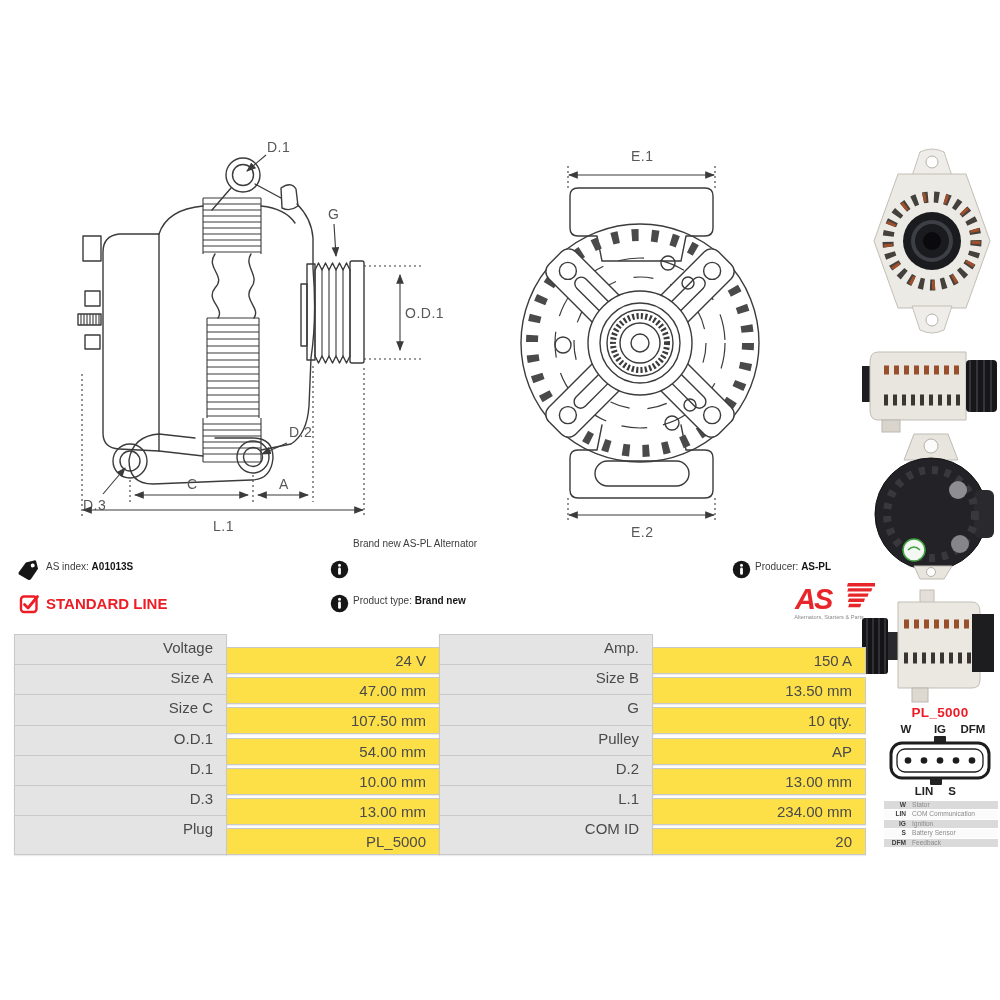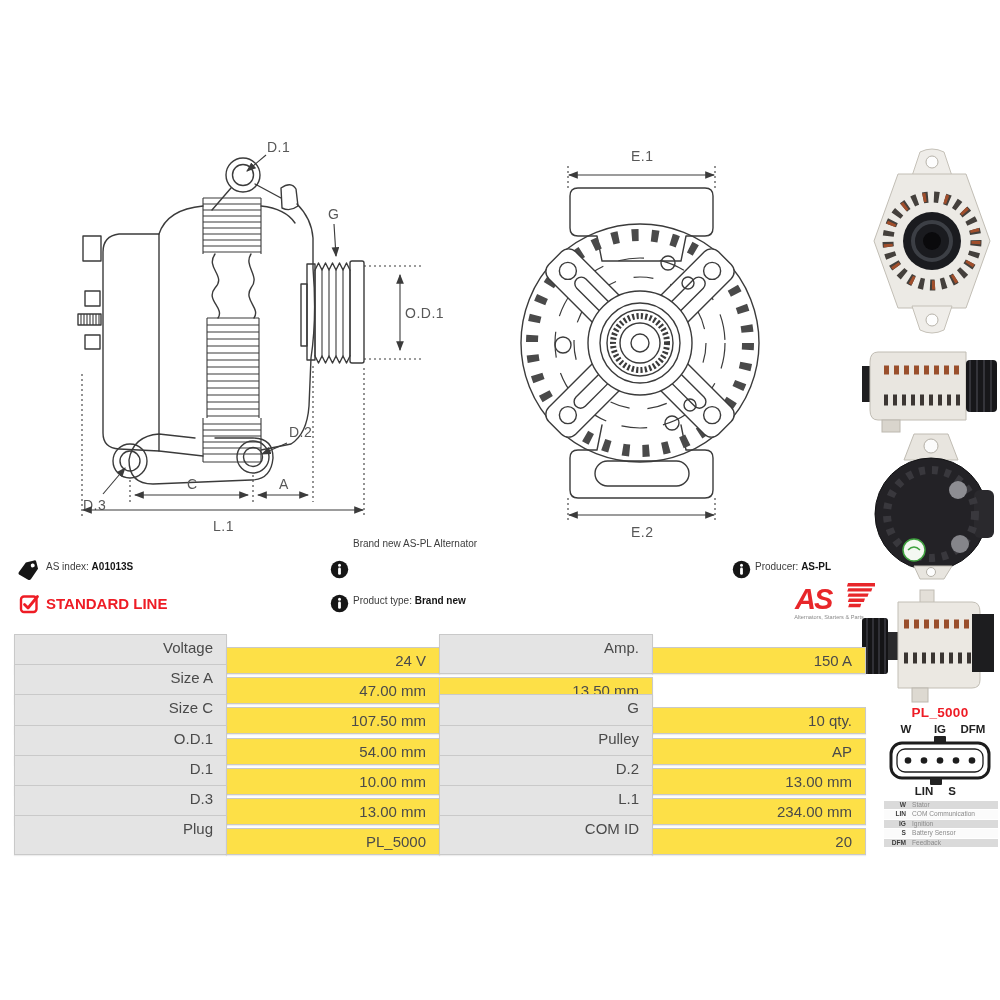--- a/index.html
+++ b/index.html
@@ -276,20 +276,21 @@
   <div id="spec">
     <div class="trow">
       <div class="cell tl">Voltage</div>
       <div class="cell tv">24 V</div>
       <div class="cell tl">Amp.</div>
       <div class="cell tv">150 A</div>
     </div>
     <div class="trow">
       <div class="cell tl">Size A</div>
       <div class="cell tv">47.00 mm</div>
+      <div class="cell tl">Size B</div>
       <div class="cell tv">13.50 mm</div>
     </div>
     <div class="trow">
       <div class="cell tl">Size C</div>
       <div class="cell tv">107.50 mm</div>
       <div class="cell tl">G</div>
       <div class="cell tv">10 qty.</div>
     </div>
     <div class="trow">
       <div class="cell tl">O.D.1</div>

